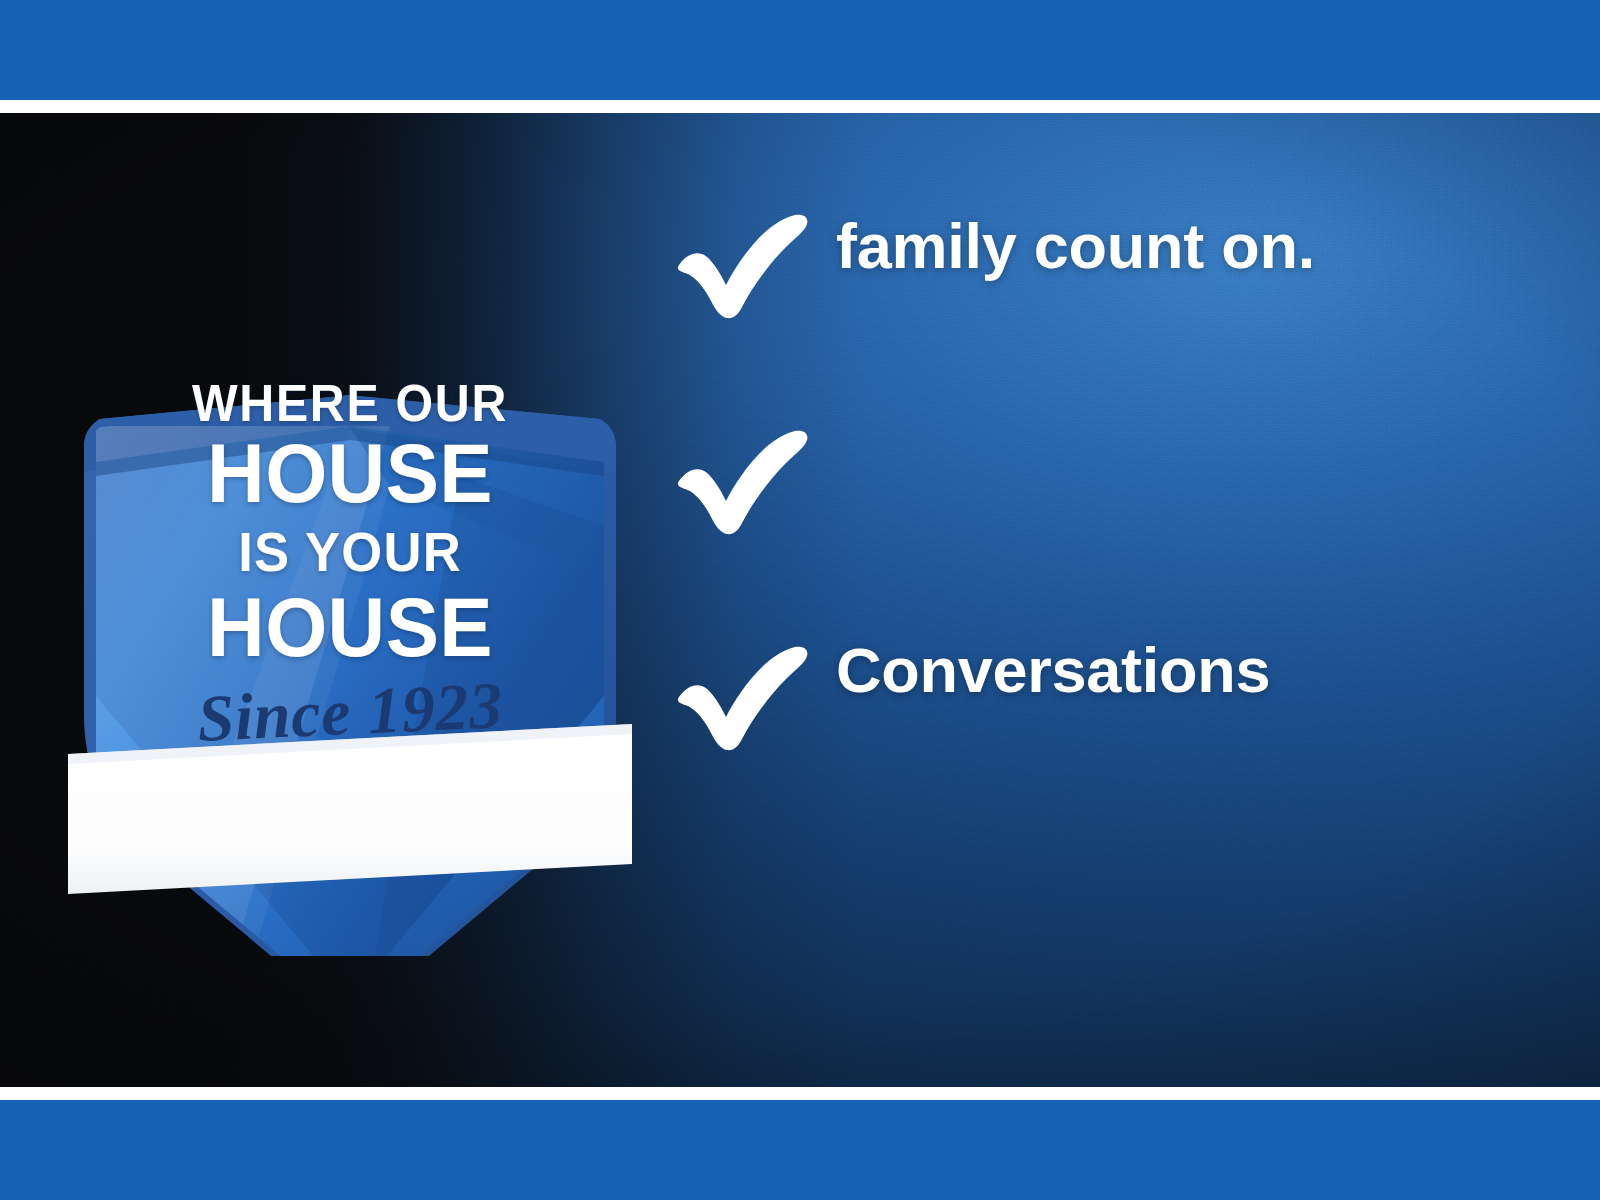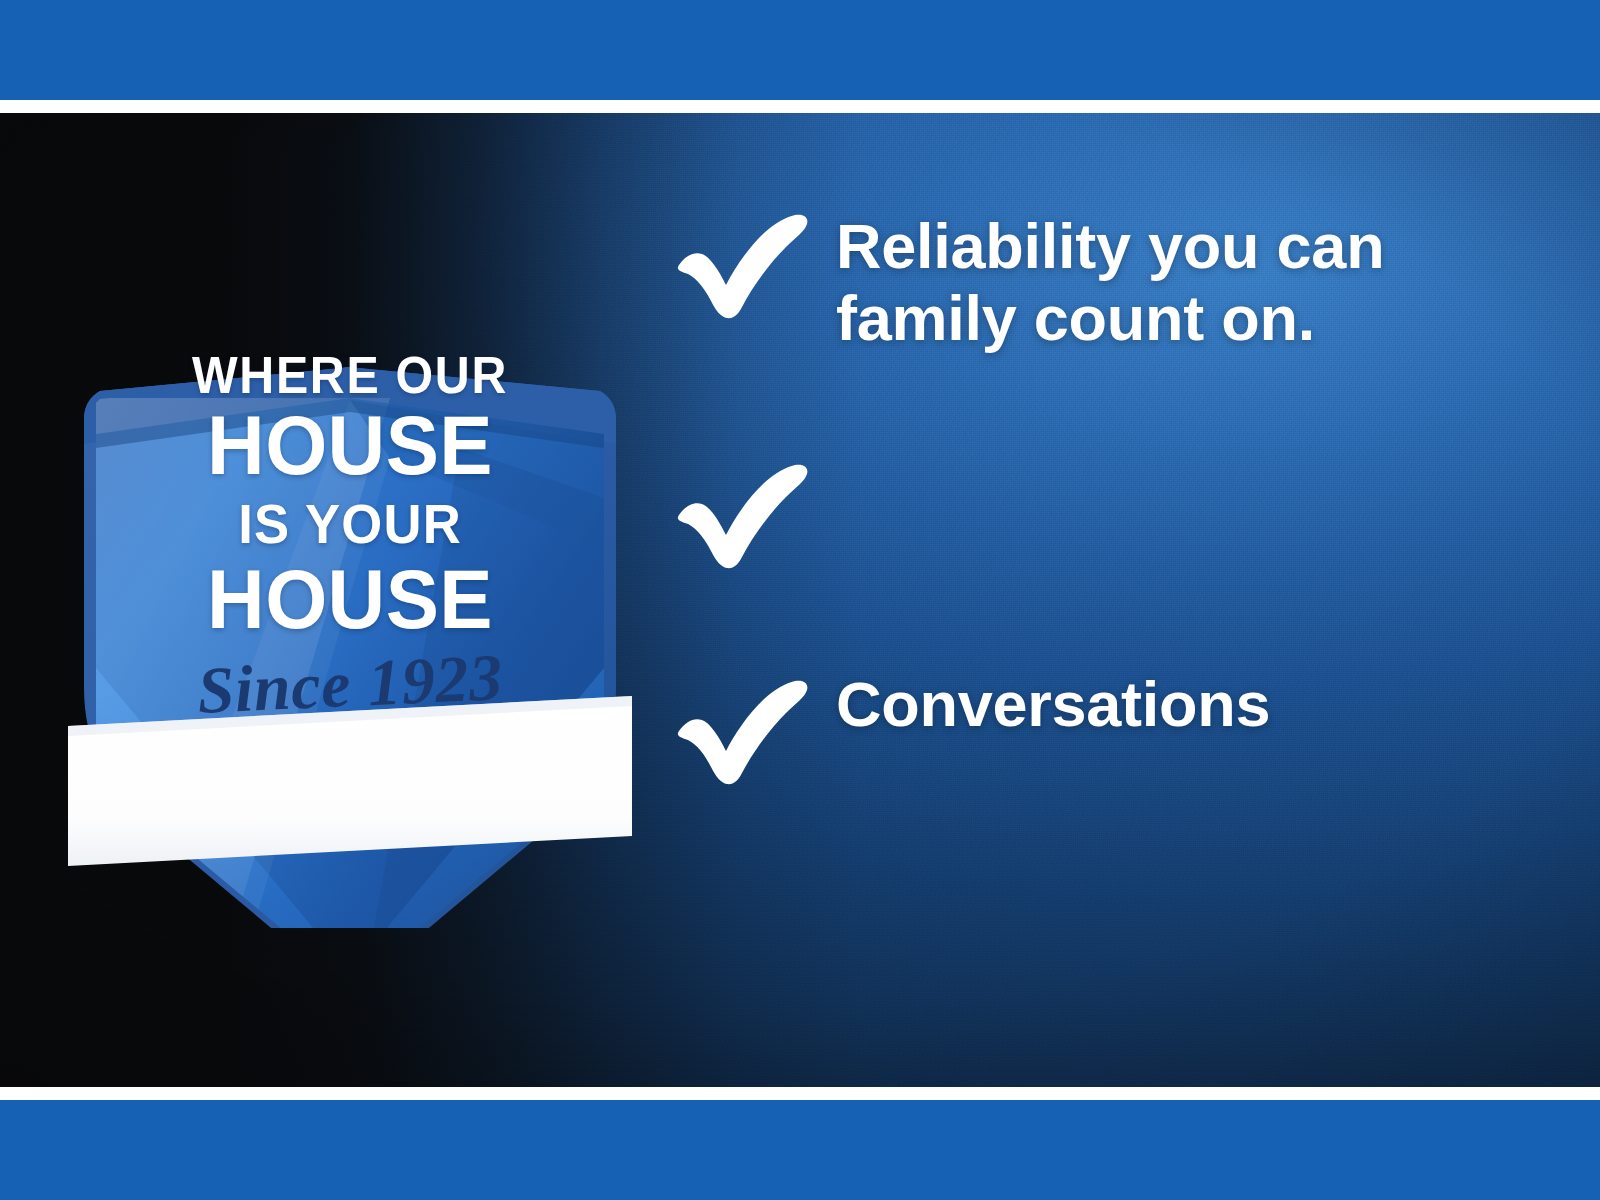--- a/index.html
+++ b/index.html
@@ -92,21 +92,21 @@
       repeating-linear-gradient(0deg,   rgba(255,255,255,.055) 0 1px, rgba(0,0,0,.055) 1px 2px),
       repeating-linear-gradient(90deg,  rgba(255,255,255,.05)  0 1px, rgba(0,0,0,.05)  1px 2px),
       repeating-linear-gradient(37deg,  rgba(255,255,255,.035) 0 1px, rgba(0,0,0,.035) 1px 3px),
       repeating-linear-gradient(113deg, rgba(255,255,255,.03)  0 1px, rgba(0,0,0,.03)  1px 3px);
   }
 
   
   #logo-wrap {
     position: absolute;
     left: 60px;
-    top: 135px;          
+    top: 163px;          
     width: 580px;
     height: 680px;
   }
   #shield-svg { position: absolute; left: 0; top: 0; }
 
   .shield-line {
     position: absolute;
     left: 0;
     width: 580px;
     text-align: center;
@@ -264,21 +264,20 @@
     <div id="benefits">
 
       <div class="benefit-row" id="benefit-row-1">
         <svg class="check-icon" viewBox="0 0 136 108">
           <path d="M3,52 C9,43 18,38 26,41 C34,44 42,56 50,72 C58,56 72,35 88,20
                    C99,10 110,4 119,2 C127,0.5 133,4 131,11 C129,18 120,24 110,34
                    C93,51 77,73 66,94 C62,102 57,106 51,105 C45,104 40,98 35,88
                    C27,72 17,62 9,60 C3,58 0,56 3,52 Z" fill="#ffffff"></path>
         </svg>
         <div class="benefit-text">
-          <span class="ln">Reliability you can</span>
           <span class="ln">family count on.</span>
         </div>
       </div>
 
       <div class="benefit-row" id="benefit-row-2">
         <svg class="check-icon" viewBox="0 0 136 108">
           <path d="M3,52 C9,43 18,38 26,41 C34,44 42,56 50,72 C58,56 72,35 88,20
                    C99,10 110,4 119,2 C127,0.5 133,4 131,11 C129,18 120,24 110,34
                    C93,51 77,73 66,94 C62,102 57,106 51,105 C45,104 40,98 35,88
                    C27,72 17,62 9,60 C3,58 0,56 3,52 Z" fill="#ffffff"></path>

